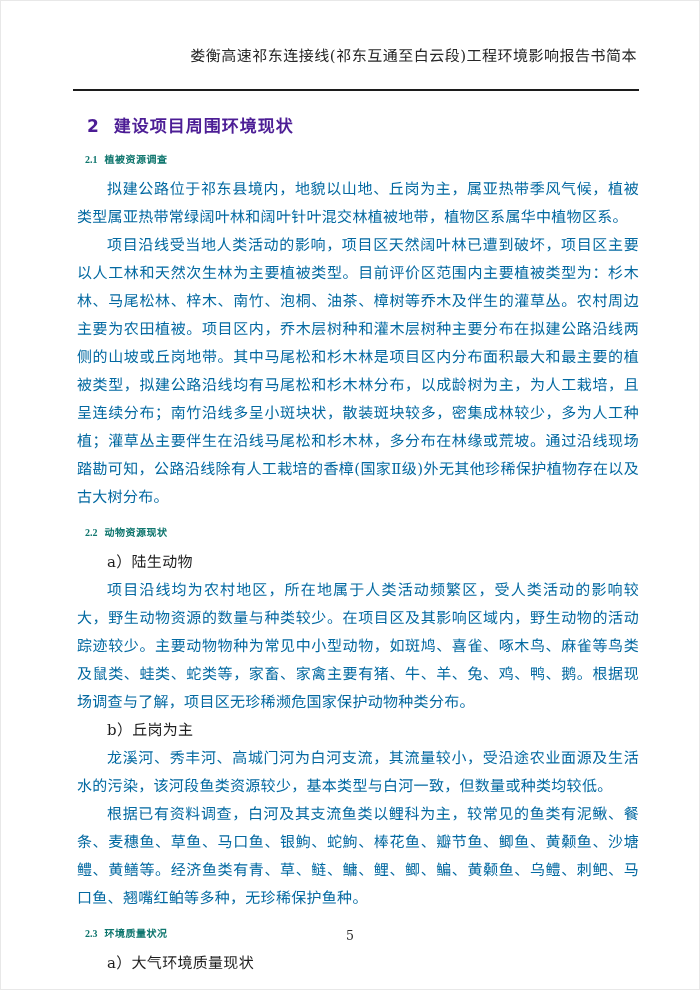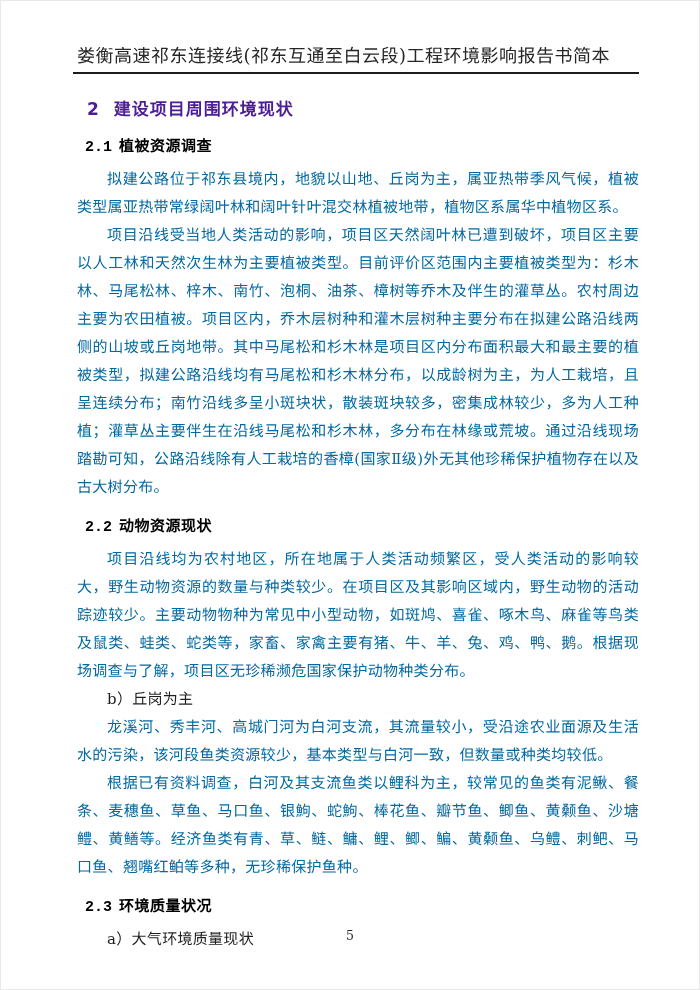--- a/index.html
+++ b/index.html
@@ -17,48 +17,49 @@
     box-sizing: border-box;
     border: 1px solid #e8e8e8;
   }
   .page {
     position: absolute;
     top: 0; left: 0; right: 0; bottom: 0;
     padding: 46px 60px 0 76px;
     box-sizing: border-box;
   }
   .doc-header {
-    font-size: 18px;
+    text-align: right;
+    font-size: 15px;
     letter-spacing: 0.5px;
     color: #262626;
     line-height: 18px;
-    margin-bottom: 7px;
+    margin-bottom: 24px;
     padding-right: 2px;
   }
   .header-rule {
     border: none;
     border-top: 2px solid #1c1c1c;
     margin: 0 0 0 -4px;
     height: 0;
   }
   h1.chapter {
     font-family: "DejaVu Sans", "Liberation Sans", sans-serif;
     font-size: 17px;
     font-weight: bold;
     color: #4c1d95;
     margin: 21px 0 14px 0;
     padding-left: 10px;
     letter-spacing: 1px;
   }
   h1.chapter .num { margin-right: 15px; letter-spacing: 0; }
   h2.section {
-    font-family: Liberation Mono, monospace;
-    font-size: 15px;
+    font-family: Liberation Serif, serif;
+    font-size: 10px;
     font-weight: bold;
-    color: #000000;
+    color: #0f766e;
     margin: 13px 0 9px 0;
     padding-left: 8px;
     letter-spacing: 0.5px;
   }
   h2.section .num { margin-right: 7px; letter-spacing: 0; }
   p.para {
     font-size: 15px;
     line-height: 28px;
     text-align: justify;
     text-indent: 2em;
@@ -104,20 +105,21 @@
   </h2>
 
   <p class="para">拟建公路位于祁东县境内，地貌以山地、丘岗为主，属亚热带季风气候，植被类型属亚热带常绿阔叶林和阔叶针叶混交林植被地带，植物区系属华中植物区系。</p>
 
   <p class="para">项目沿线受当地人类活动的影响，项目区天然阔叶林已遭到破坏，项目区主要以人工林和天然次生林为主要植被类型。目前评价区范围内主要植被类型为：杉木林、马尾松林、梓木、南竹、泡桐、油茶、樟树等乔木及伴生的灌草丛。农村周边主要为农田植被。项目区内，乔木层树种和灌木层树种主要分布在拟建公路沿线两侧的山坡或丘岗地带。其中马尾松和杉木林是项目区内分布面积最大和最主要的植被类型，拟建公路沿线均有马尾松和杉木林分布，以成龄树为主，为人工栽培，且呈连续分布；南竹沿线多呈小斑块状，散装斑块较多，密集成林较少，多为人工种植；灌草丛主要伴生在沿线马尾松和杉木林，多分布在林缘或荒坡。通过沿线现场踏勘可知，公路沿线除有人工栽培的香樟(国家Ⅱ级)外无其他珍稀保护植物存在以及古大树分布。</p>
 
   <h2 class="section">
     <span class="num">2.2</span><span>动物资源现状</span>
   </h2>
 
+  <p class="sub-label">a）陆生动物</p>
 
   <p class="para">项目沿线均为农村地区，所在地属于人类活动频繁区，受人类活动的影响较大，野生动物资源的数量与种类较少。在项目区及其影响区域内，野生动物的活动踪迹较少。主要动物物种为常见中小型动物，如斑鸠、喜雀、啄木鸟、麻雀等鸟类及鼠类、蛙类、蛇类等，家畜、家禽主要有猪、牛、羊、兔、鸡、鸭、鹅。根据现场调查与了解，项目区无珍稀濒危国家保护动物种类分布。</p>
 
   <p class="sub-label">b）丘岗为主</p>
 
   <p class="para">龙溪河、秀丰河、高城门河为白河支流，其流量较小，受沿途农业面源及生活水的污染，该河段鱼类资源较少，基本类型与白河一致，但数量或种类均较低。</p>
 
   <p class="para">根据已有资料调查，白河及其支流鱼类以鲤科为主，较常见的鱼类有泥鳅、餐条、麦穗鱼、草鱼、马口鱼、银鮈、蛇鮈、棒花鱼、瓣节鱼、鲫鱼、黄颡鱼、沙塘鳢、黄鳝等。经济鱼类有青、草、鲢、鳙、鲤、鲫、鳊、黄颡鱼、乌鳢、刺鲃、马口鱼、翘嘴红鲌等多种，无珍稀保护鱼种。</p>
 
   <h2 class="section">

